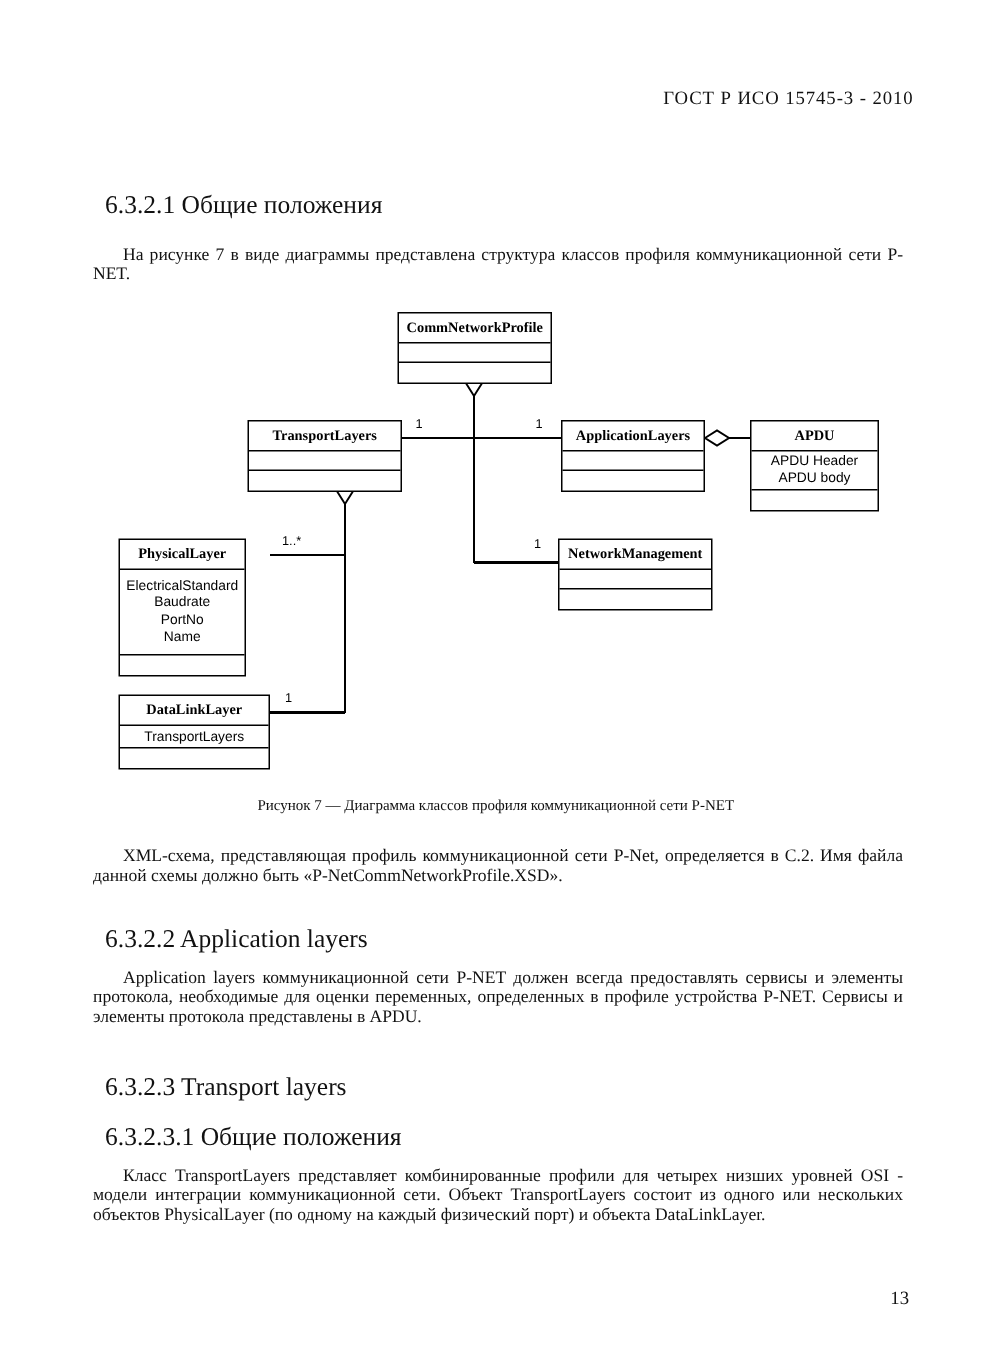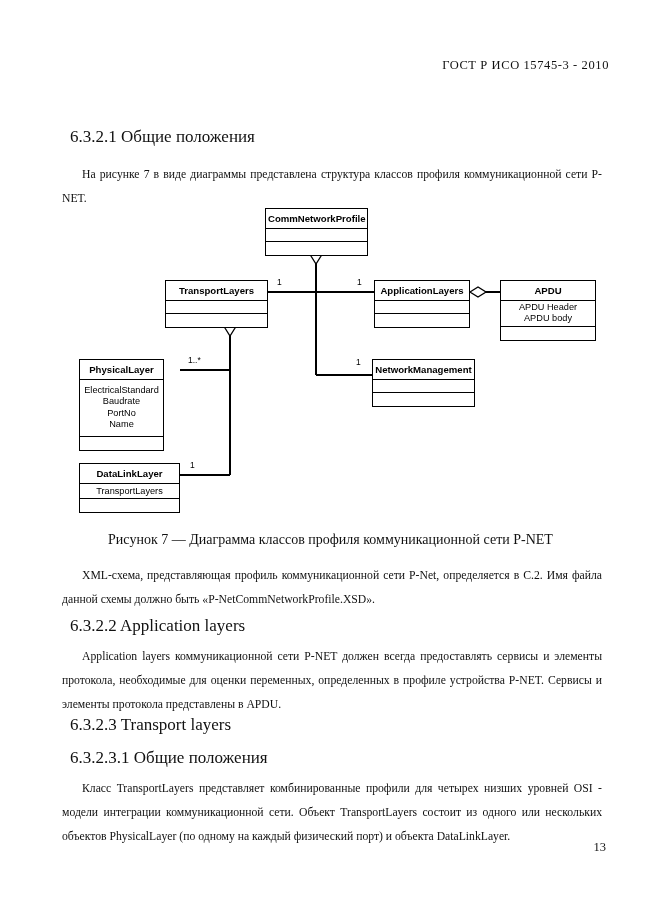--- a/index.html
+++ b/index.html
@@ -49,61 +49,61 @@
   .heading-plain {
     position: absolute;
     font-family: "Liberation Serif", serif;
     font-size: 17px;
     color: #111;
   }
   .para {
     position: absolute;
     font-family: "Liberation Serif", serif;
     font-size: 11.7px;
-    line-height: 24px;
+    line-height: 13px;
     color: #111;
     text-align: justify;
     text-indent: 20px;
     width: 540px;
     left: 62px;
   }
   .caption {
     position: absolute;
     width: 661px;
     left: 0;
     text-align: center;
     font-family: "Liberation Serif", serif;
-    font-size: 14px;
+    font-size: 10px;
     color: #111;
   }
   .page-number {
     position: absolute;
     right: 55px;
-    bottom: 58px;
+    bottom: 40px;
     font-family: "Liberation Serif", serif;
     font-size: 12.5px;
     color: #111;
   }
 
   
   .diagram {
     position: absolute;
     left: 0;
     top: 200px;
     width: 661px;
     height: 320px;
   }
   .uml-box {
     position: absolute;
     border: 1.4px solid #000;
     background: #fff;
     box-sizing: border-box;
   }
   .uml-title {
-    font-family: Liberation Sans, sans-serif;
+    font-family: Liberation Serif, serif;
     font-weight: bold;
     font-size: 9.6px;
     text-align: center;
     padding: 4px 2px 4px 2px;
     color: #000;
     border-bottom: 1.4px solid #000;
     box-sizing: border-box;
     line-height: 11px;
   }
   .uml-compartment {
@@ -186,21 +186,21 @@
       <div class="uml-compartment empty"></div>
       <div class="uml-compartment empty"></div>
     </div>
 
     <div class="uml-box" style="left:165px; top:80px; width:103px;">
       <div class="uml-title">TransportLayers</div>
       <div class="uml-compartment empty"></div>
       <div class="uml-compartment empty"></div>
     </div>
 
-    <div class="uml-box" style="left:500px; top:80px; width:96px;">
+    <div class="uml-box" style="left:500px; top:80px; width:86px;">
       <div class="uml-title">APDU</div>
       <div class="uml-compartment">
         <div>APDU Header</div>
         <div>APDU body</div>
       </div>
       <div class="uml-compartment empty"></div>
     </div>
 
     <div class="uml-box" style="left:372px; top:159px; width:103px;">
       <div class="uml-title">NetworkManagement</div>

